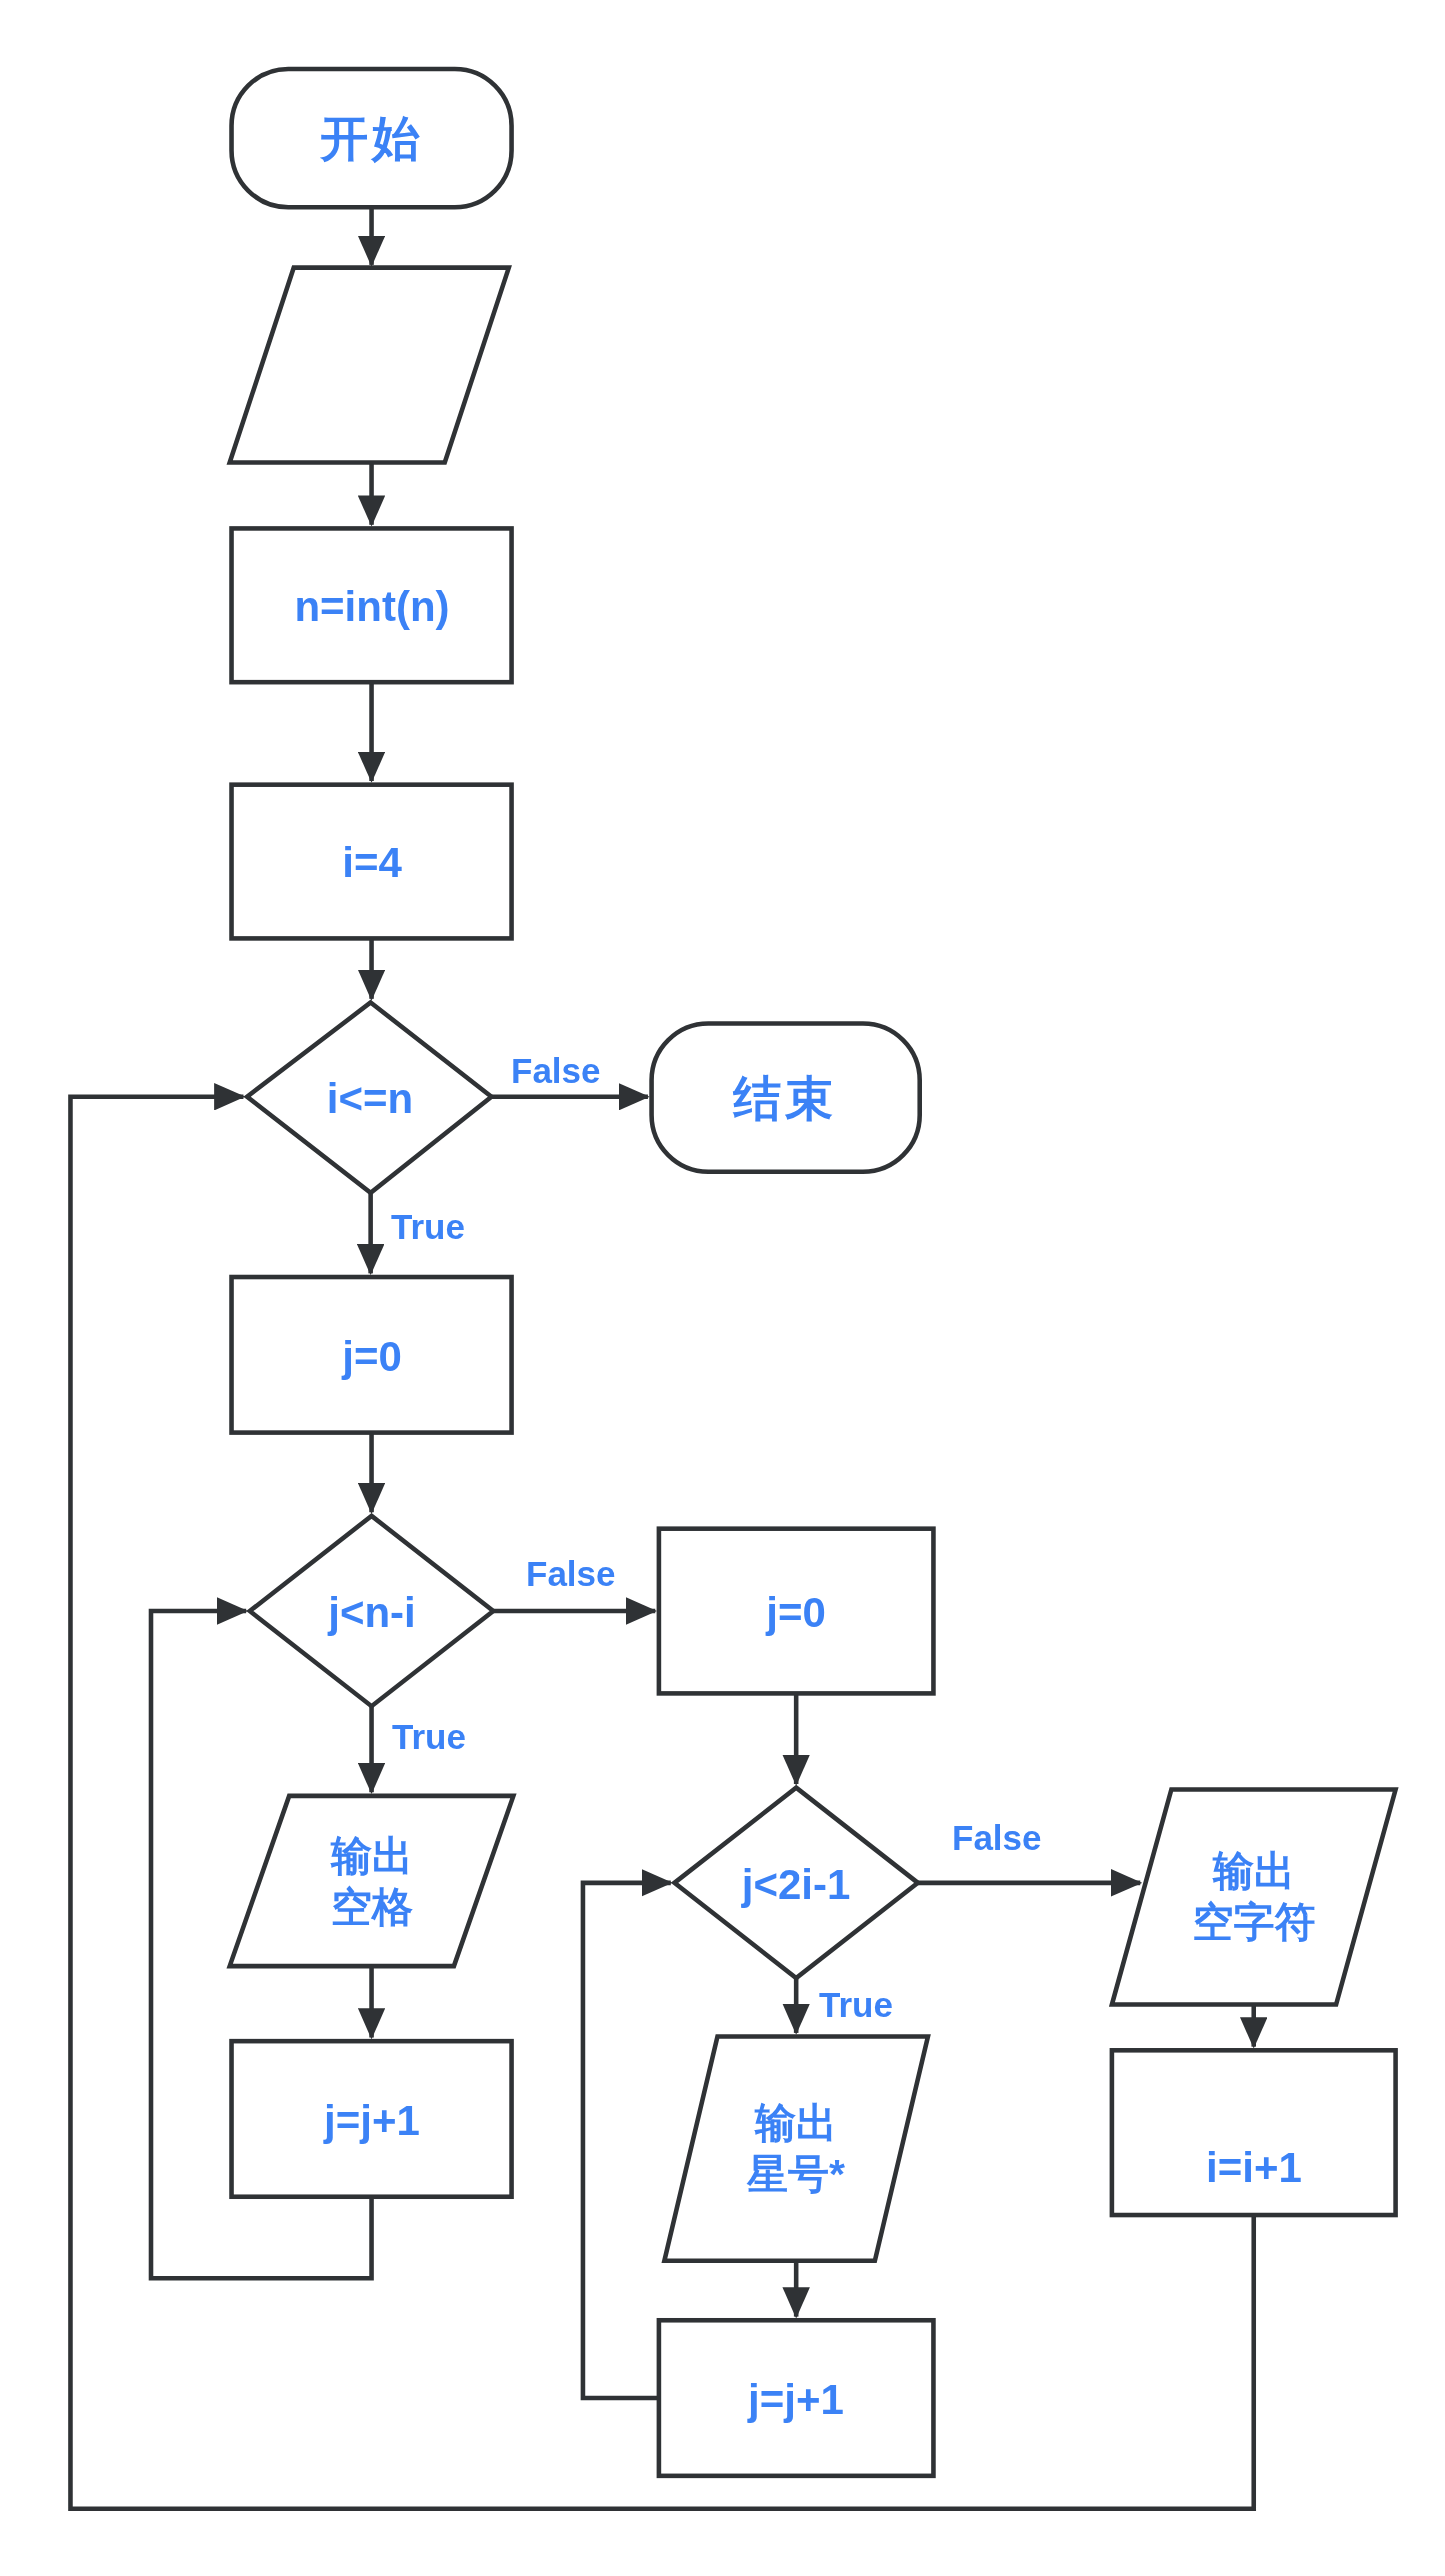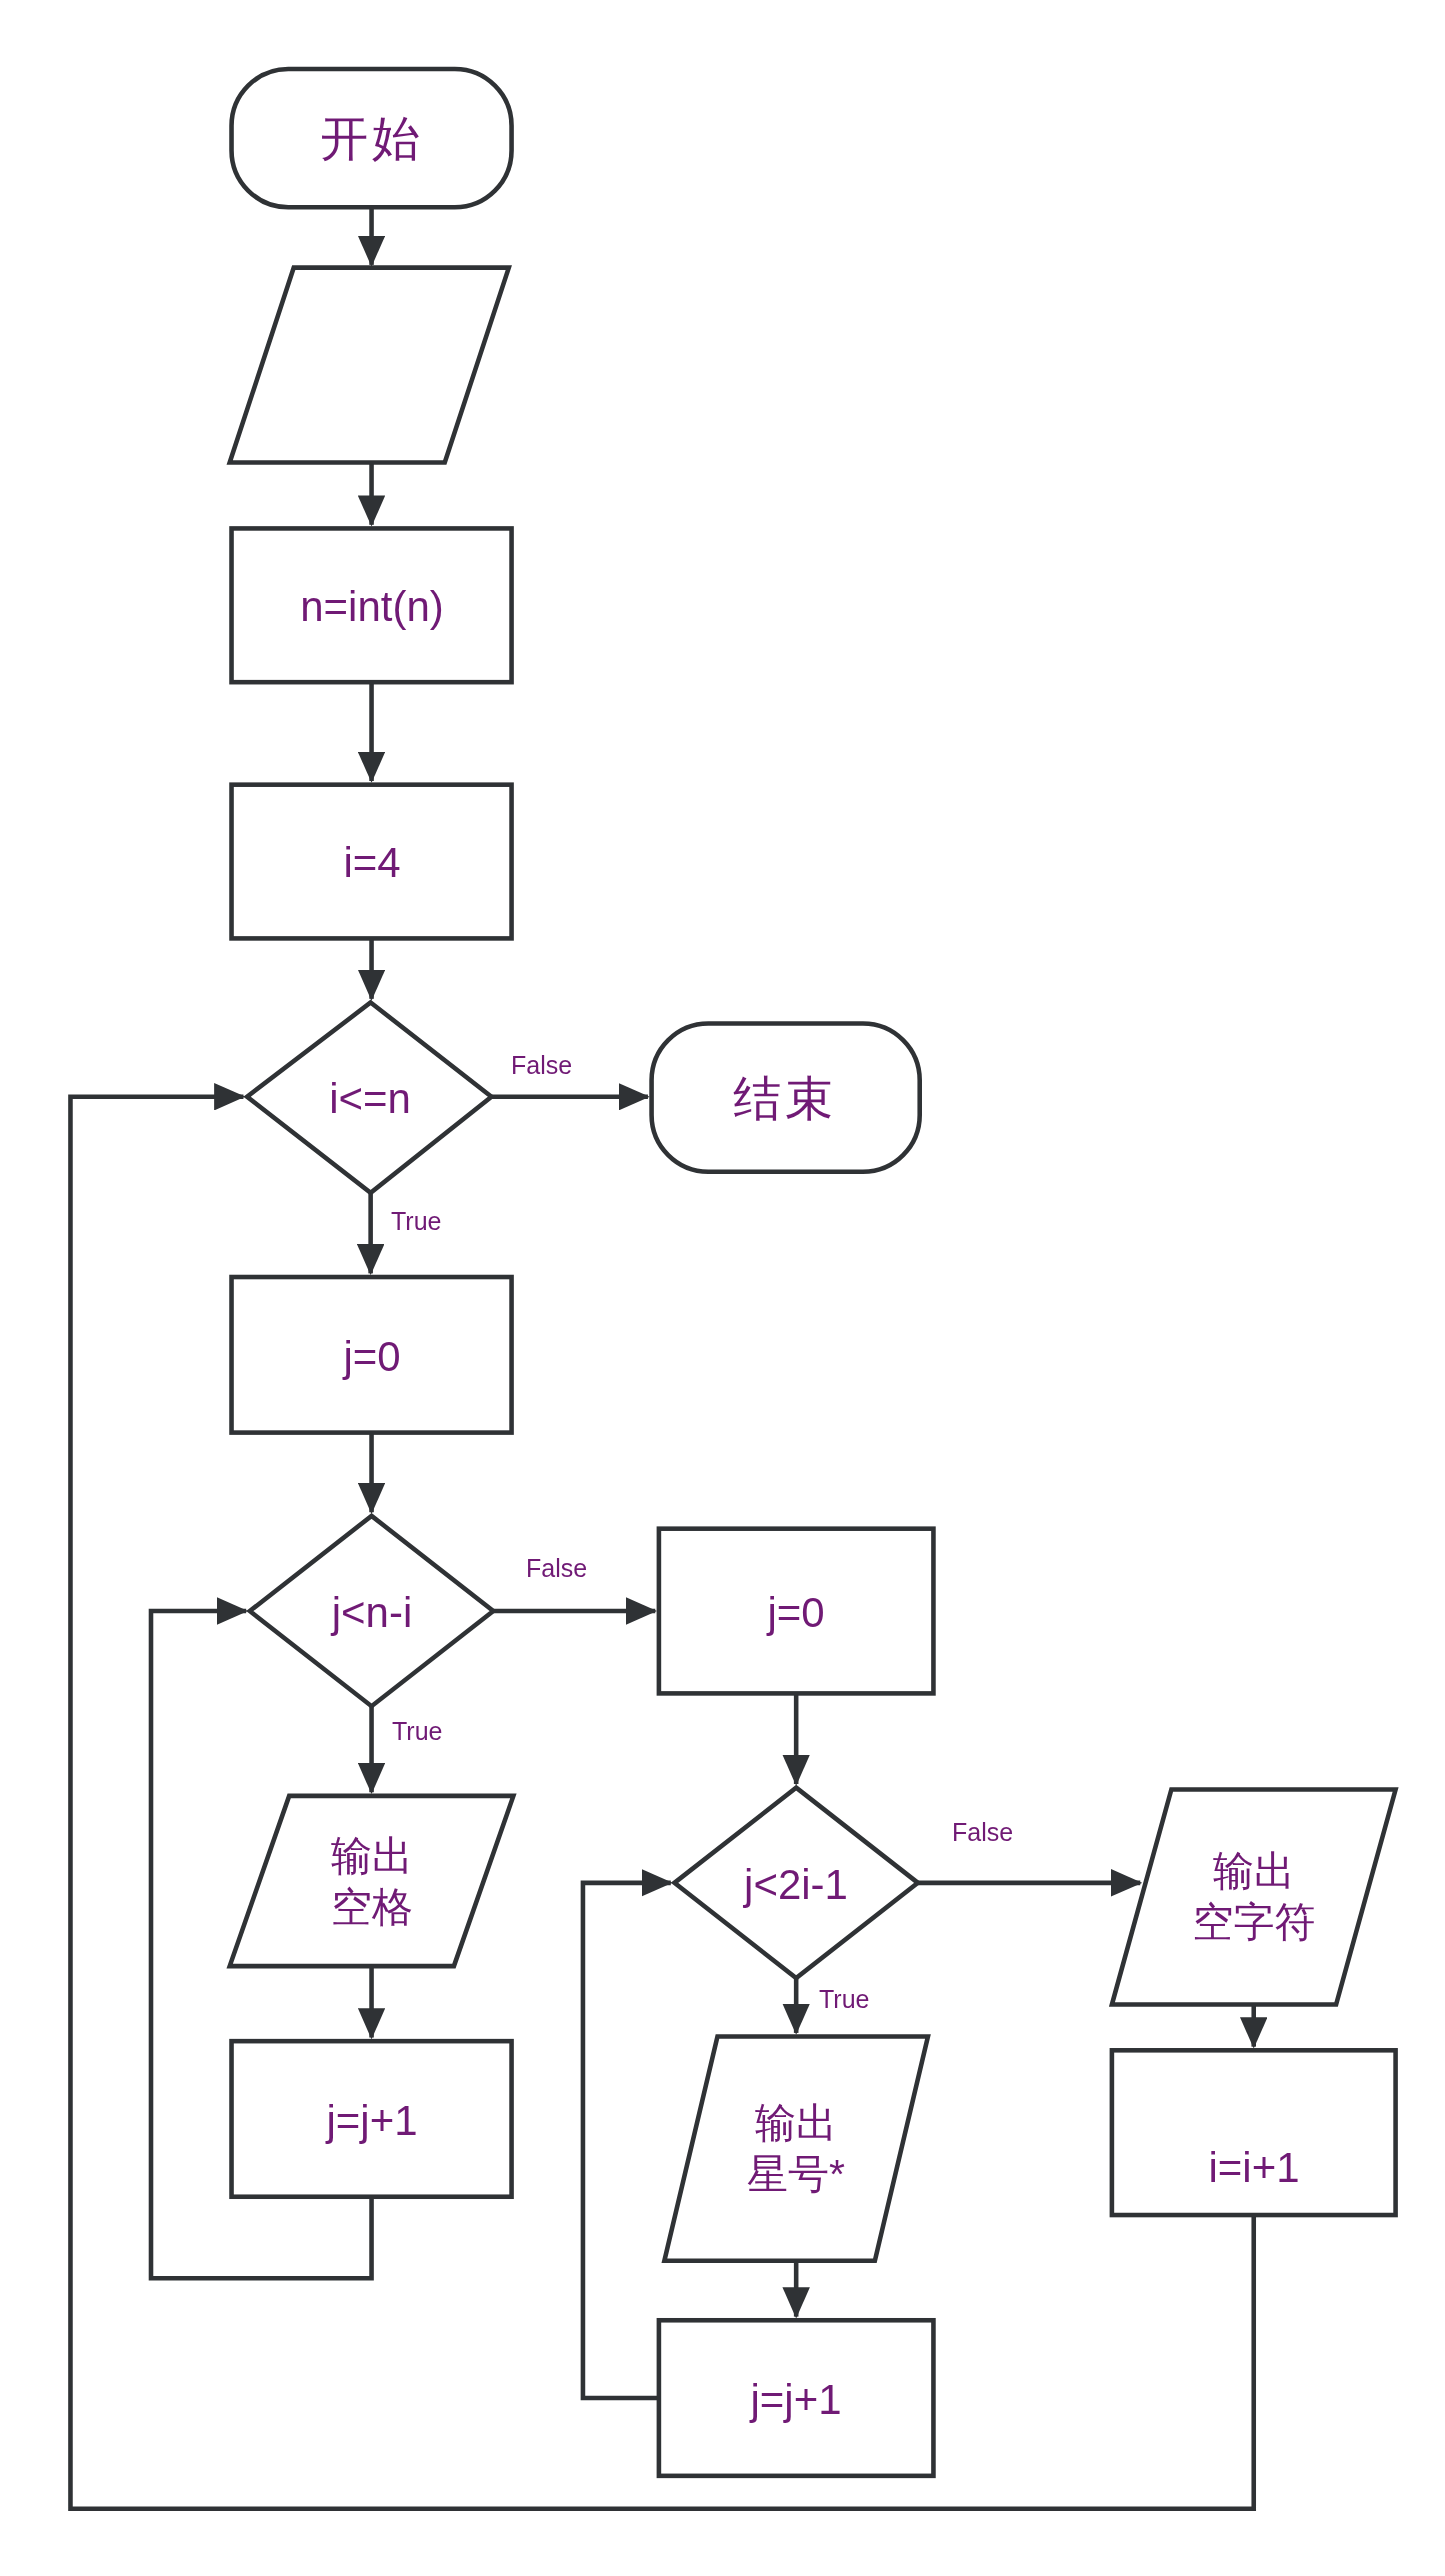--- a/index.html
+++ b/index.html
@@ -7,26 +7,26 @@
     position:relative;
     width:1445px;height:2576px;
     background:#ffffff;
     font-family:"Liberation Sans","DejaVu Sans",sans-serif;
     color:#3a3d40;
     overflow:hidden;
   }
   .canvas svg{position:absolute;left:0;top:0;}
   .shape{fill:#ffffff;stroke:#2f3235;stroke-width:5;}
   .edge{fill:none;stroke:#2f3235;stroke-width:5;stroke-linejoin:miter;}
-  .label{position:absolute;font-weight:400;color:#701a75;white-space:nowrap;}
+  .label{position:absolute;font-weight:700;color:#3b82f6;white-space:nowrap;}
   .node{transform:translate(-50%,-50%);text-align:center;}
   .code{font-size:42px;}
   .cjk{font-size:41px;line-height:51px;}
   .terminal{font-size:48px;letter-spacing:3.7px;}
-  .edge-label{font-size:25px;}
+  .edge-label{font-size:35px;}
   .multiline span{display:block;}
 </style>
 </head>
 <body>
 
 <div class="canvas">
 
   <svg width="1445" height="2576" viewBox="0 0 1579 2814">
     <defs>
       <marker id="arrow" markerUnits="userSpaceOnUse" markerWidth="34" markerHeight="30" viewBox="0 0 34 30" refX="32" refY="15" orient="auto">

